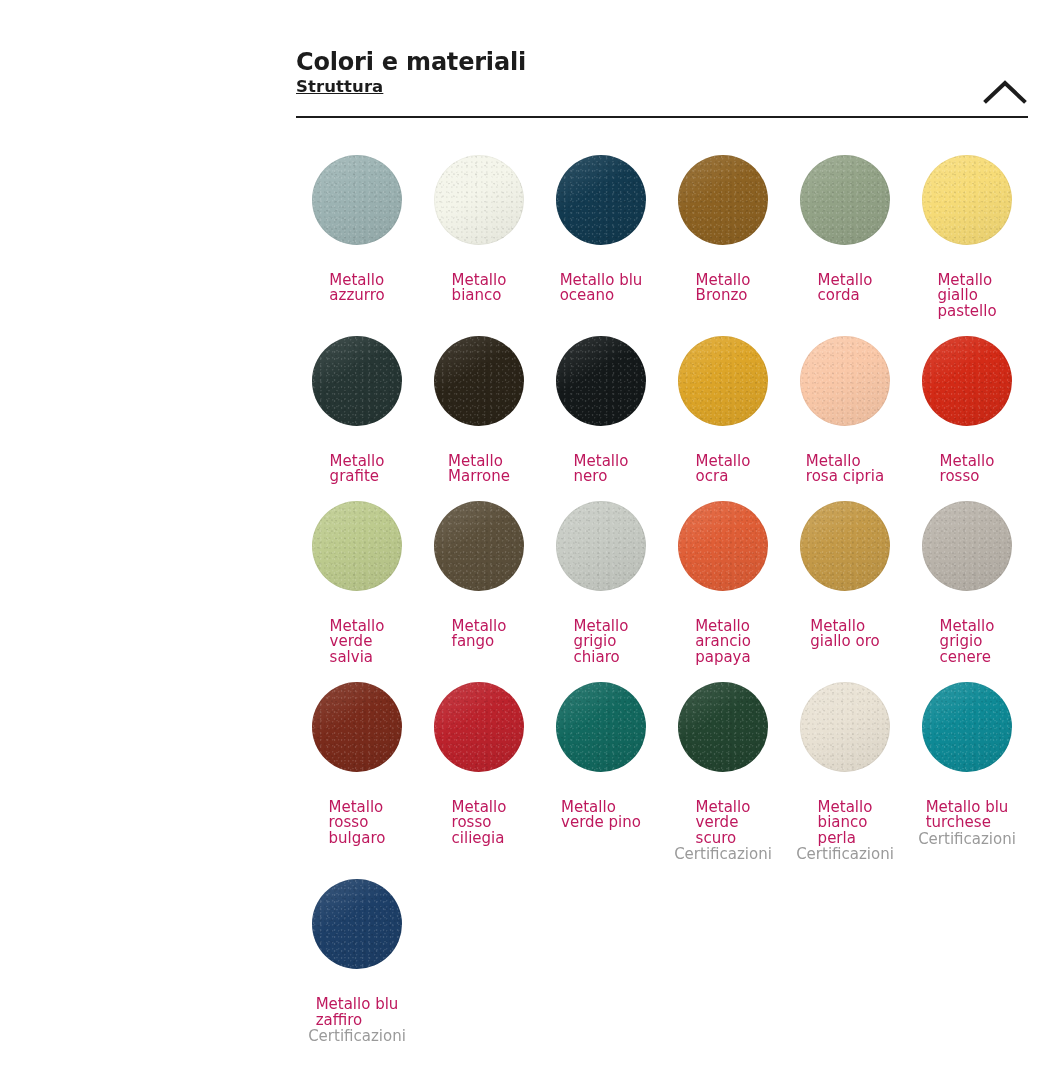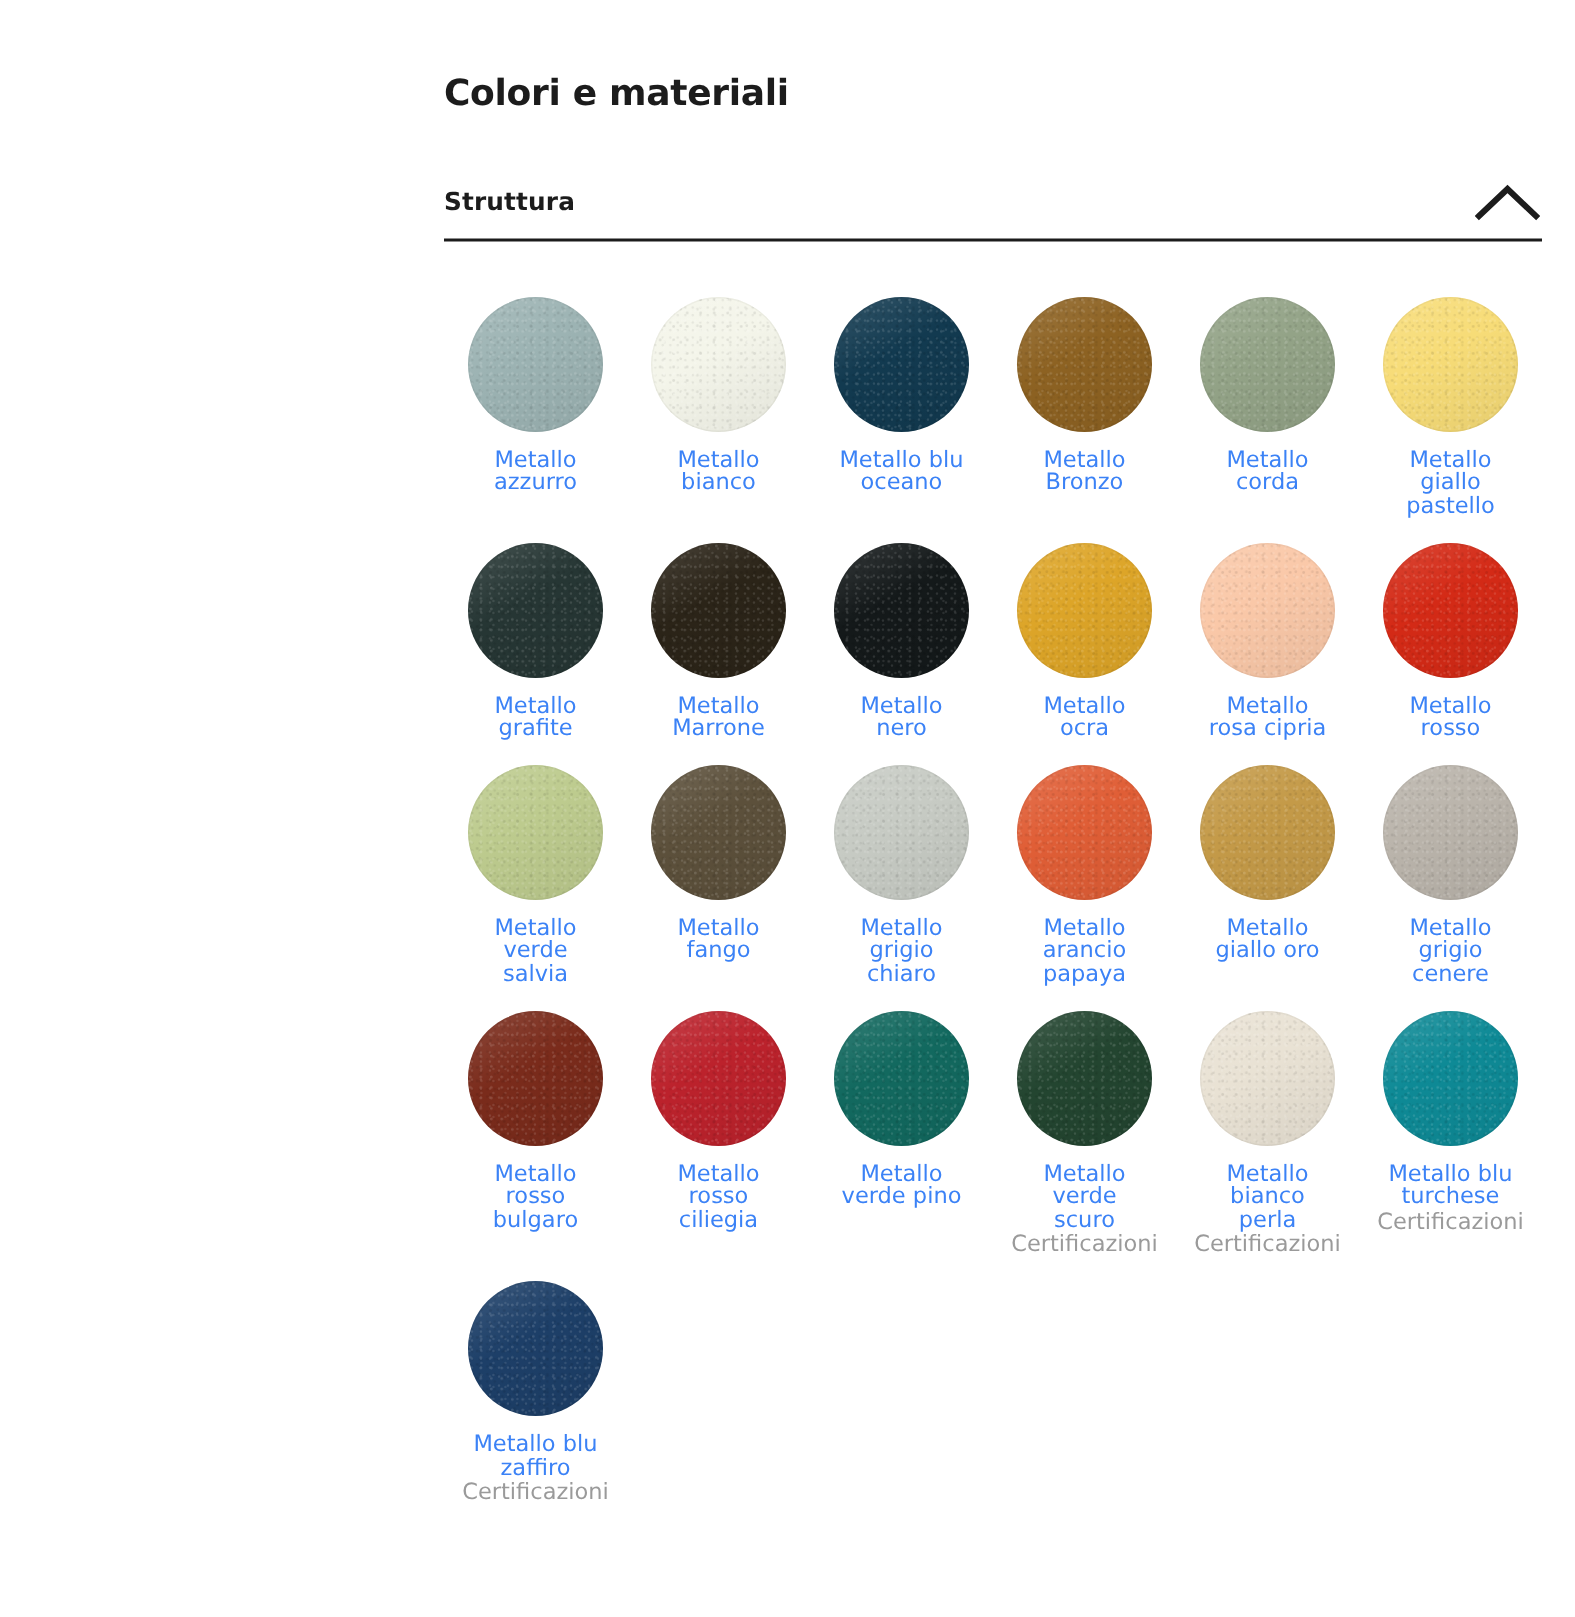--- a/index.html
+++ b/index.html
@@ -36,27 +36,26 @@
     padding-top: 48px;
     font-size: 24px;
     line-height: 1.2;
     font-weight: 700;
     letter-spacing: -0.2px;
     color: #1c1c1c;
   }
 
   
   .accordion {
-    margin-top: 43px;
     border-bottom: 2.5px solid #1c1c1c;
     padding-bottom: 9px;
     display: flex;
-    align-items: center;
     justify-content: space-between;
     cursor: pointer;
+    text-decoration: underline;
   }
   .accordion-title {
     font-size: 16.5px;
     font-weight: 700;
     letter-spacing: 0.1px;
     color: #1c1c1c;
   }
   .chevron-wrap {
     width: 46px;
     height: 30px;
@@ -111,25 +110,25 @@
   .swatch-dot::before {
     content: "";
     position: absolute;
     inset: 0;
     border-radius: 50%;
     background: linear-gradient(150deg, rgba(255,255,255,0.14) 0%, rgba(255,255,255,0.0) 42%, rgba(0,0,0,0.07) 100%);
     pointer-events: none;
   }
 
   .swatch-label {
-    margin-top: 11px;
+    margin-top: 28px;
     font-size: 15px;
     line-height: 15.6px;
-    text-align: center;
-    color: #3b82f6;
+    text-align: left;
+    color: #be185d;
     max-width: 118px;
     white-space: pre-line;
   }
   .swatch-note {
     margin-top: 1px;
     font-size: 15px;
     line-height: 15.6px;
     text-align: center;
     color: #9a9a9a;
     white-space: nowrap;

